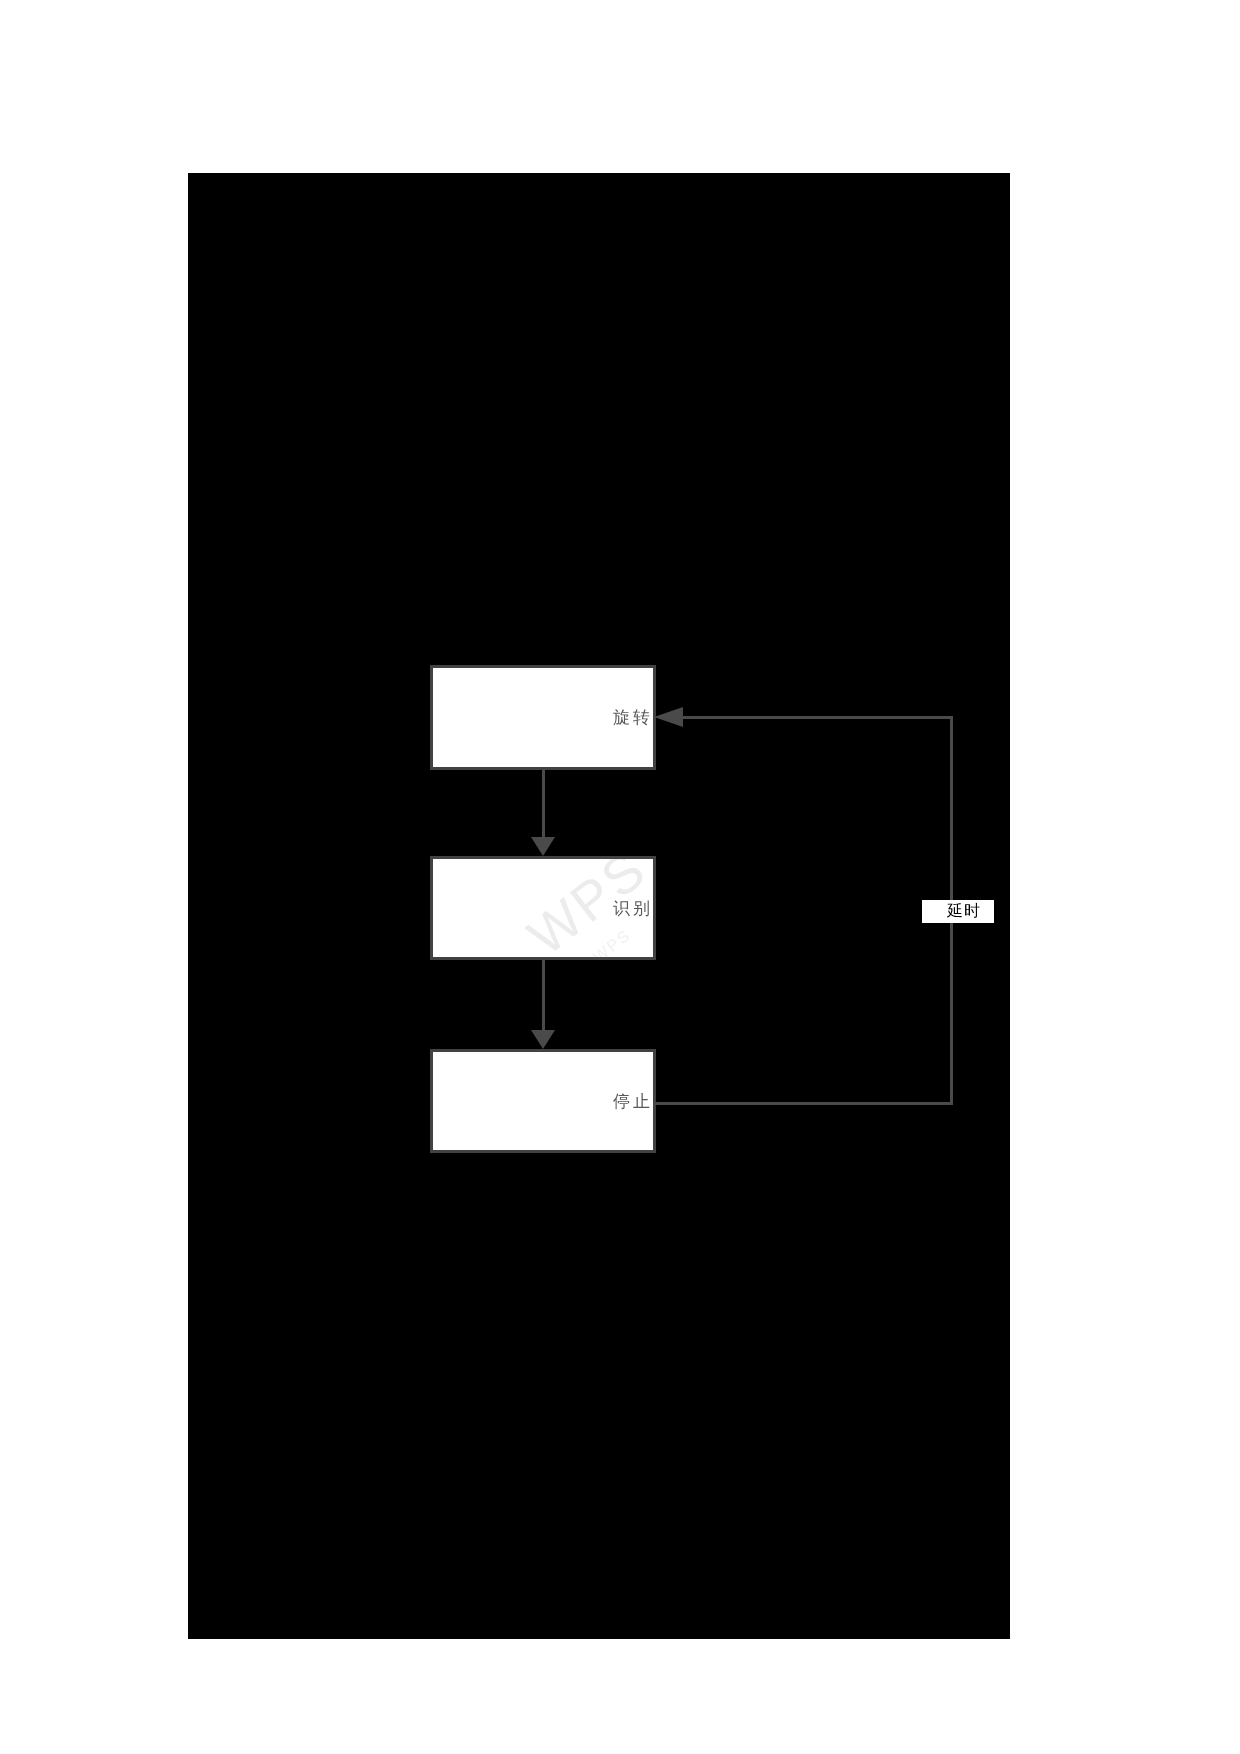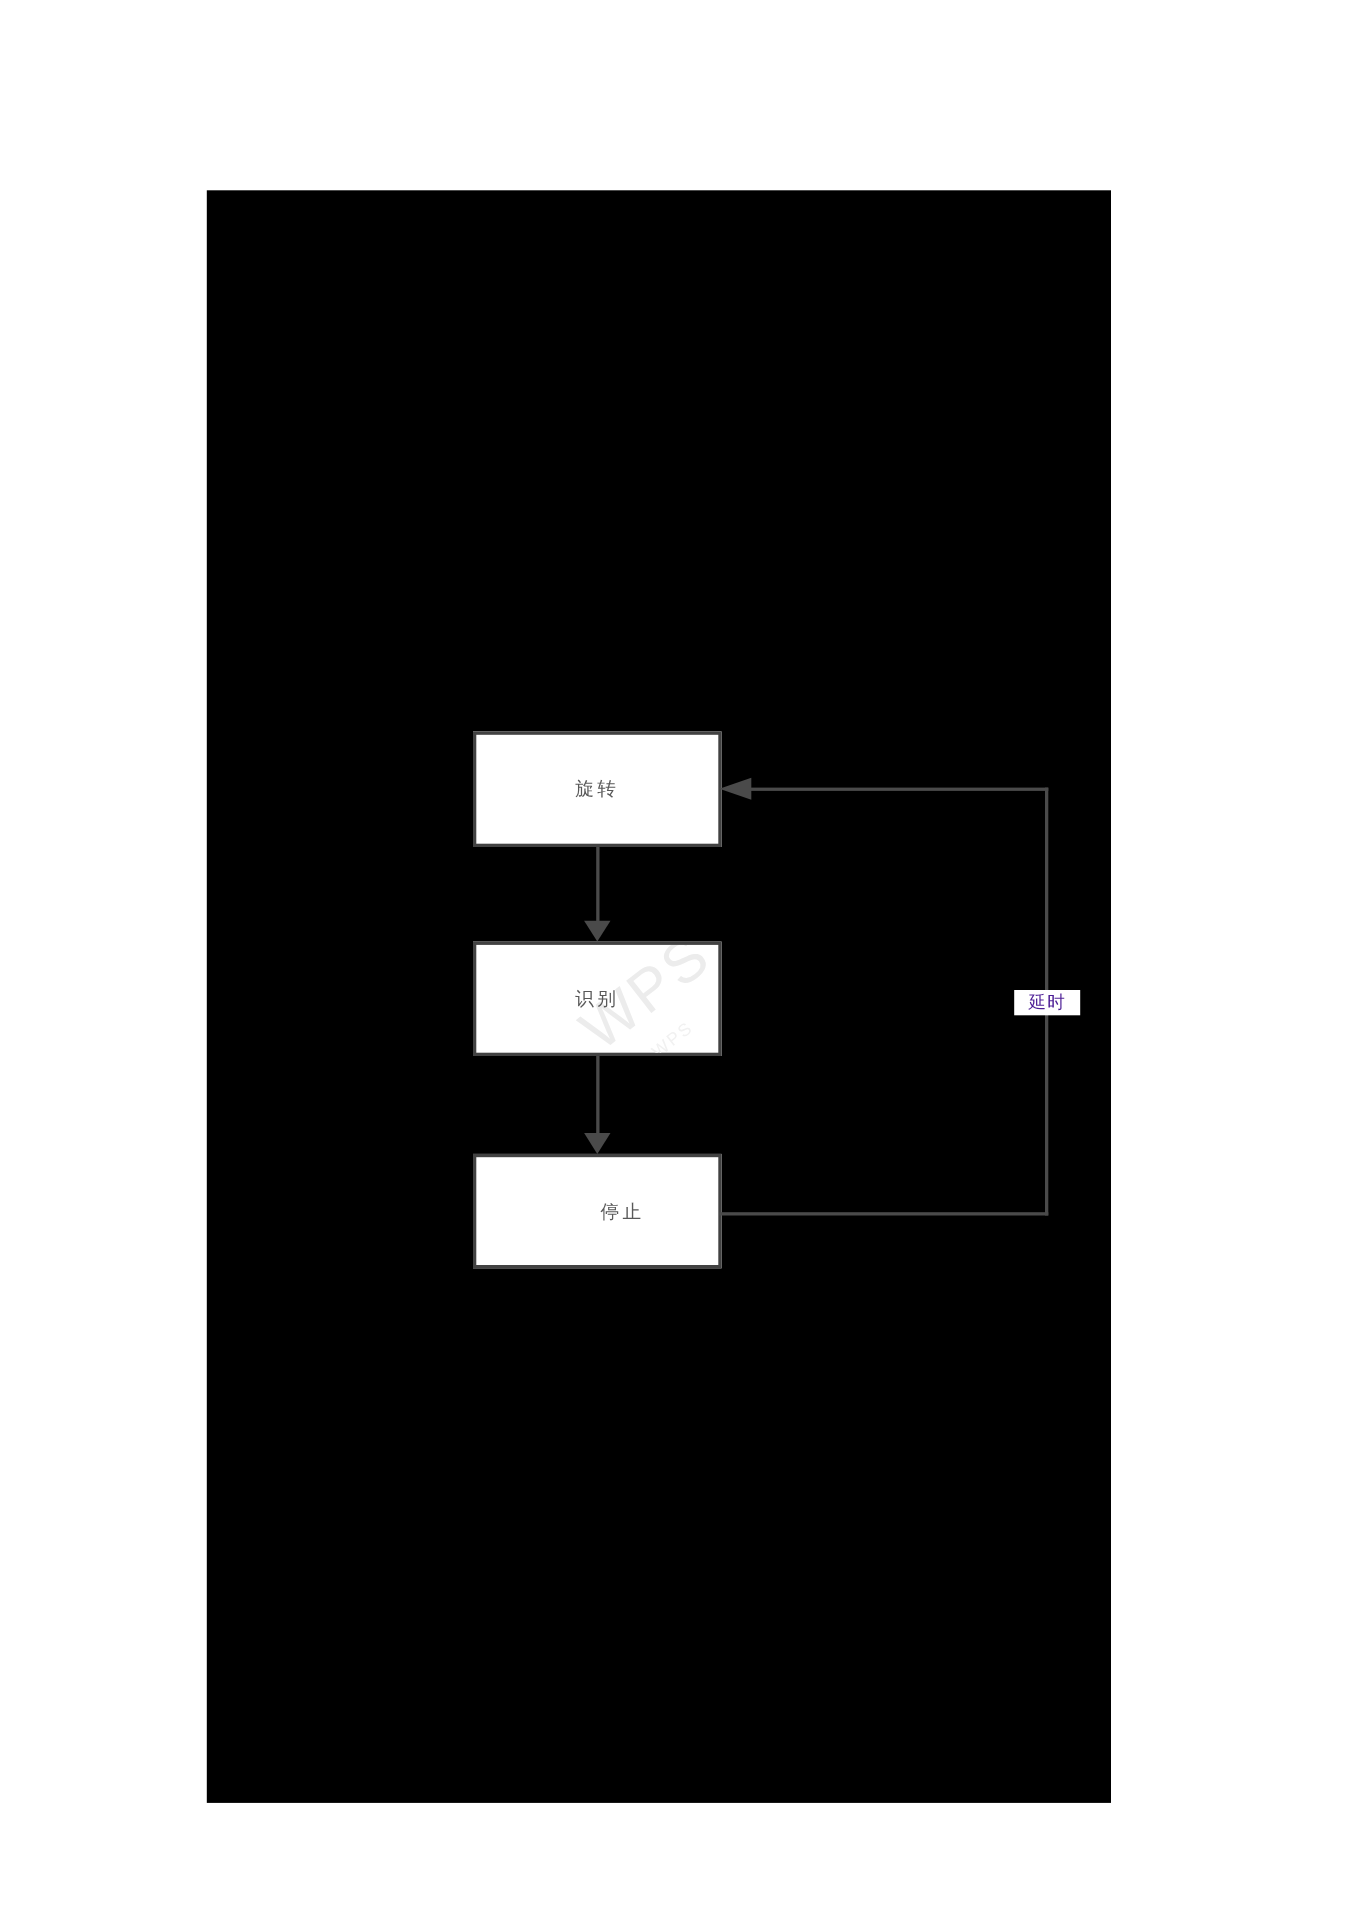--- a/index.html
+++ b/index.html
@@ -24,21 +24,21 @@
     background: #000000;
   }
   .node {
     position: absolute;
     width: 226px;
     box-sizing: border-box;
     background: #ffffff;
     border: 3px solid #424242;
     display: flex;
     align-items: center;
-    justify-content: center;
+    justify-content: flex-end;
     color: #595959;
     font-size: 17px;
     letter-spacing: 3px;
     overflow: hidden;
   }
   .node-label { position: relative; z-index: 2; }
   #node-rotate    { left: 242px; top: 492px; height: 105px; }
   #node-recognize { left: 242px; top: 683px; height: 104px; }
   #node-stop      { left: 242px; top: 876px; height: 104px; padding-left: 46px; }
 
@@ -76,27 +76,28 @@
     width: 0; height: 0;
     border-top: 10px solid transparent;
     border-bottom: 10px solid transparent;
     border-right: 29px solid #4a4a4a;
   }
   .edge-label {
     position: absolute;
     left: 734px; top: 727px;
     width: 60px; height: 23px;
     background: #ffffff;
-    color: #4c1d95;
+    color: #000000;
     font-size: 16px;
     letter-spacing: 1px;
     display: flex;
     align-items: center;
     justify-content: center;
     z-index: 3;
+    padding-left: 12px;
   }
   .watermark-line1 {
     position: absolute;
     left: 88px; top: 12px;
     font-size: 54px;
     color: #ececec;
     transform: rotate(-38deg);
     z-index: 1;
     white-space: nowrap;
   }

